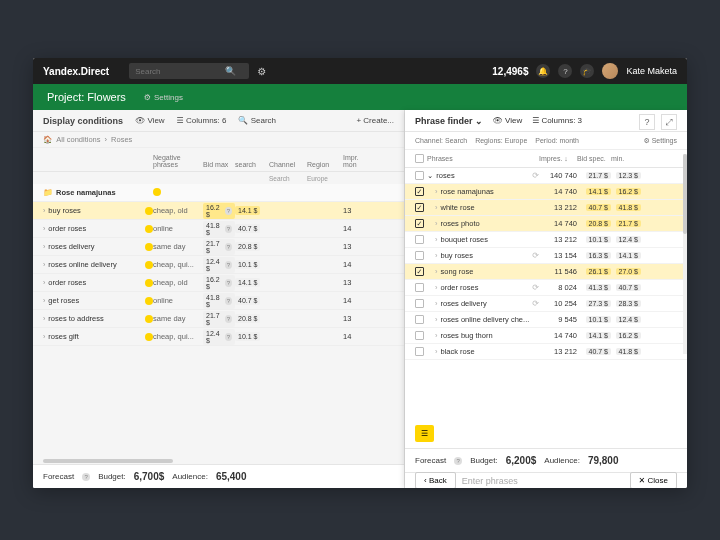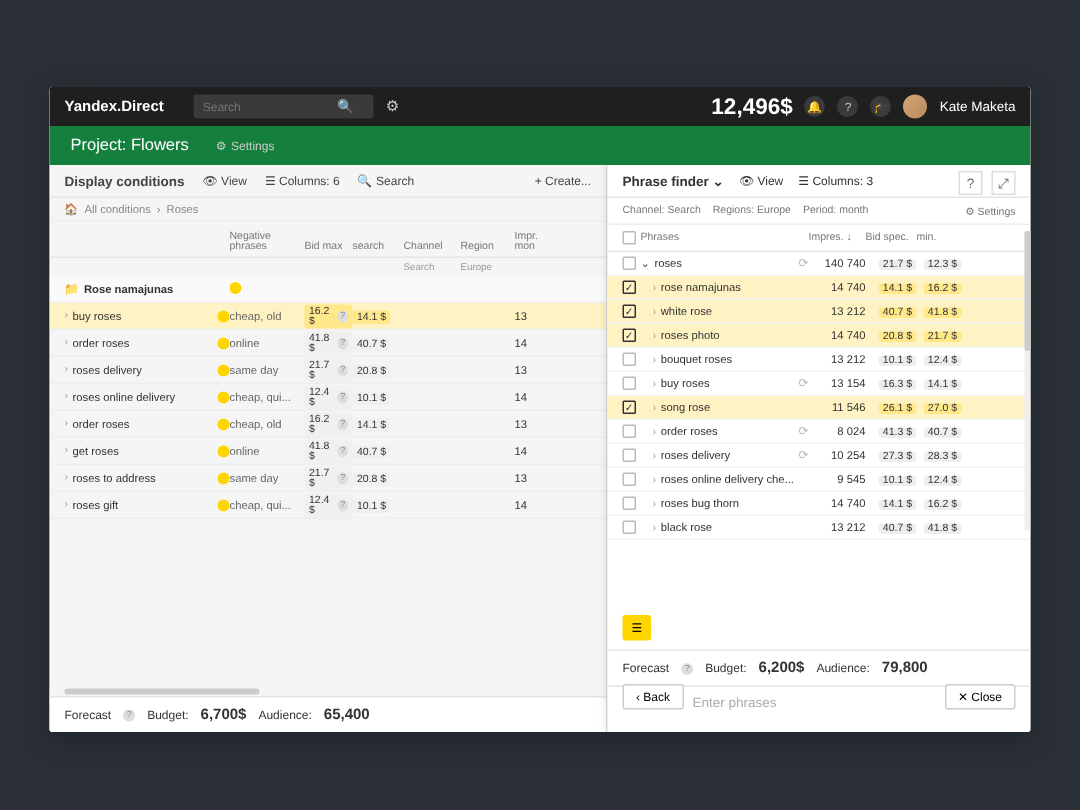--- a/index.html
+++ b/index.html
@@ -5,21 +5,21 @@
 *{margin:0;padding:0;box-sizing:border-box;font-family:Arial,Helvetica,sans-serif}
 body{background:#2b3038;width:720px;height:540px;overflow:hidden;font-size:9px;color:#333}
 .app{position:absolute;left:33px;top:58px;width:654px;height:430px;background:#fff;border-radius:2px;overflow:hidden;box-shadow:0 4px 20px rgba(0,0,0,0.3)}
 .topbar{height:26px;background:#1f1f1f;display:flex;align-items:center;padding:0 10px;color:#fff}
 .logo{font-size:10px;font-weight:bold}
 .search-wrap{margin-left:20px;background:#3a3a3a;border-radius:2px;display:flex;align-items:center;height:16px;width:120px;padding:0 6px}
 .search-wrap input{background:transparent;border:none;color:#aaa;font-size:8px;width:90px;outline:none}
 .search-wrap .ic{color:#aaa;font-size:9px}
 .gear-top{margin-left:8px;color:#ccc;font-size:10px}
 .top-right{margin-left:auto;display:flex;align-items:center;gap:8px}
-.top-right .bal{font-size:15px;font-weight:bold}
+.top-right .bal{font-size:10px;font-weight:bold}
 .icbtn{width:14px;height:14px;border-radius:50%;background:#3a3a3a;display:flex;align-items:center;justify-content:center;font-size:8px;color:#ccc}
 .avatar{width:16px;height:16px;border-radius:50%;background:linear-gradient(135deg,#d4a574 0%,#b8895c 100%)}
 .username{font-size:9px}
 .projectbar{height:26px;background:#15803d;display:flex;align-items:center;padding:0 14px;color:#fff}
 .projectbar h1{font-size:11px;font-weight:normal}
 .projectbar .settings-btn{margin-left:18px;font-size:8px;color:#ccc;display:flex;align-items:center;gap:3px}
 .main{display:flex;height:calc(100% - 52px)}
 .left{flex:1;background:#f5f5f5;display:flex;flex-direction:column;border-right:1px solid #ddd}
 .right{width:282px;background:#fff;display:flex;flex-direction:column;box-shadow:-2px 0 5px rgba(0,0,0,0.1)}
 .toolbar{height:22px;display:flex;align-items:center;padding:0 10px;border-bottom:1px solid #e5e5e5;gap:12px;font-size:8px;color:#444}
@@ -77,21 +77,21 @@
 .chk.on{border-color:#333;color:#333}
 .chk.off{color:transparent}
 .badge{display:inline-block;background:#eee;border-radius:2px;padding:0 3px;font-size:7px}
 .r-row.hl .badge{background:#ffe88a}
 .sync{color:#bbb;font-size:8px}
 .addgroup{padding:6px 10px;display:flex;gap:5px}
 .addbtn{background:#ffd500;border:none;padding:4px 8px;font-size:8px;border-radius:2px;cursor:pointer}
 .menubtn{background:#ffd500;border:none;padding:4px 6px;font-size:8px;border-radius:2px;cursor:pointer}
 .r-forecast{height:24px;border-top:1px solid #e5e5e5;display:flex;align-items:center;padding:0 10px;font-size:8px;gap:8px}
 .r-forecast .val{font-size:10px;font-weight:bold}
-.r-footer{height:16px;border-top:1px solid #e5e5e5;display:flex;align-items:flex-end;padding:15px 10px;gap:6px}
+.r-footer{height:16px;border-top:1px solid #e5e5e5;display:flex;align-items:center;padding:0 10px;gap:6px}
 .btn{border:1px solid #ccc;background:#fff;padding:3px 8px;font-size:8px;border-radius:2px;cursor:pointer}
 .r-footer .close{margin-left:auto}
 .helpbox{position:absolute;right:10px;top:56px;display:flex;gap:6px}
 .hb{width:16px;height:16px;border:1px solid #ddd;display:flex;align-items:center;justify-content:center;font-size:9px;color:#666;background:#fff}
 .subhead{display:flex;height:12px;align-items:center;padding:0 10px;font-size:6.5px;color:#999}
 .subhead .c1{width:110px}
 .subhead .c2{width:50px}
 .subhead .c3{width:32px}
 .subhead .c4{width:34px}
 .subhead .c5{width:38px}

